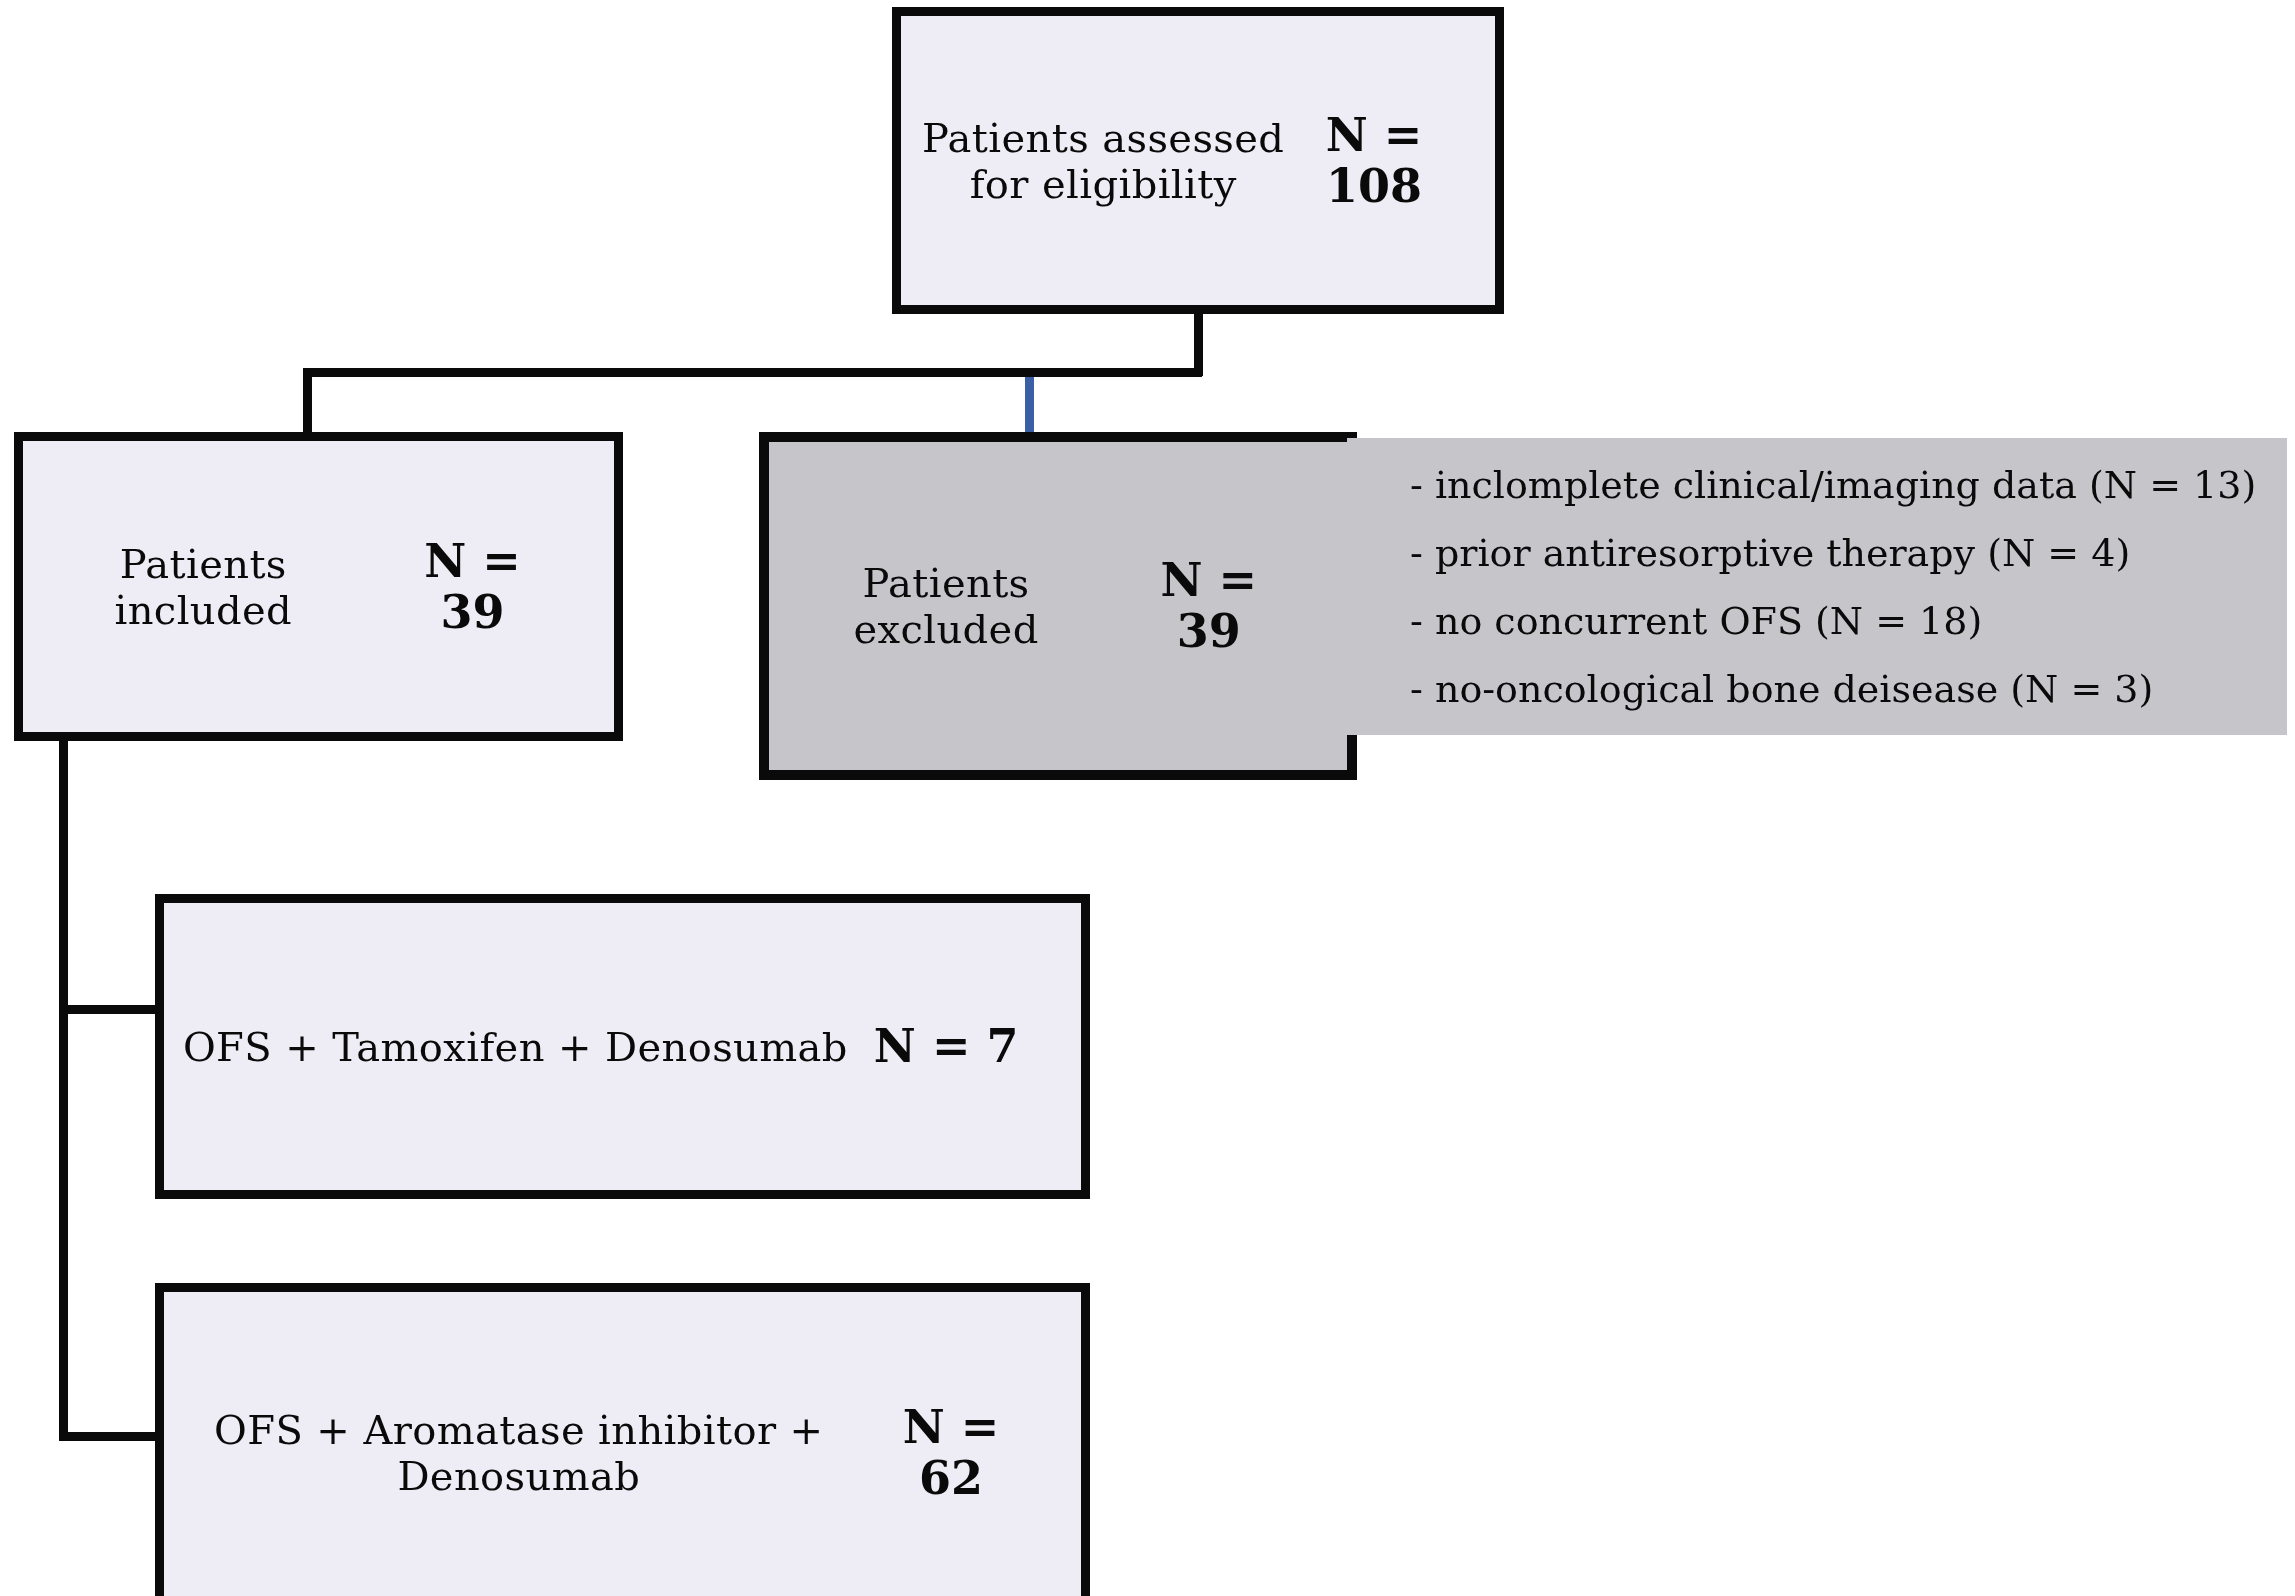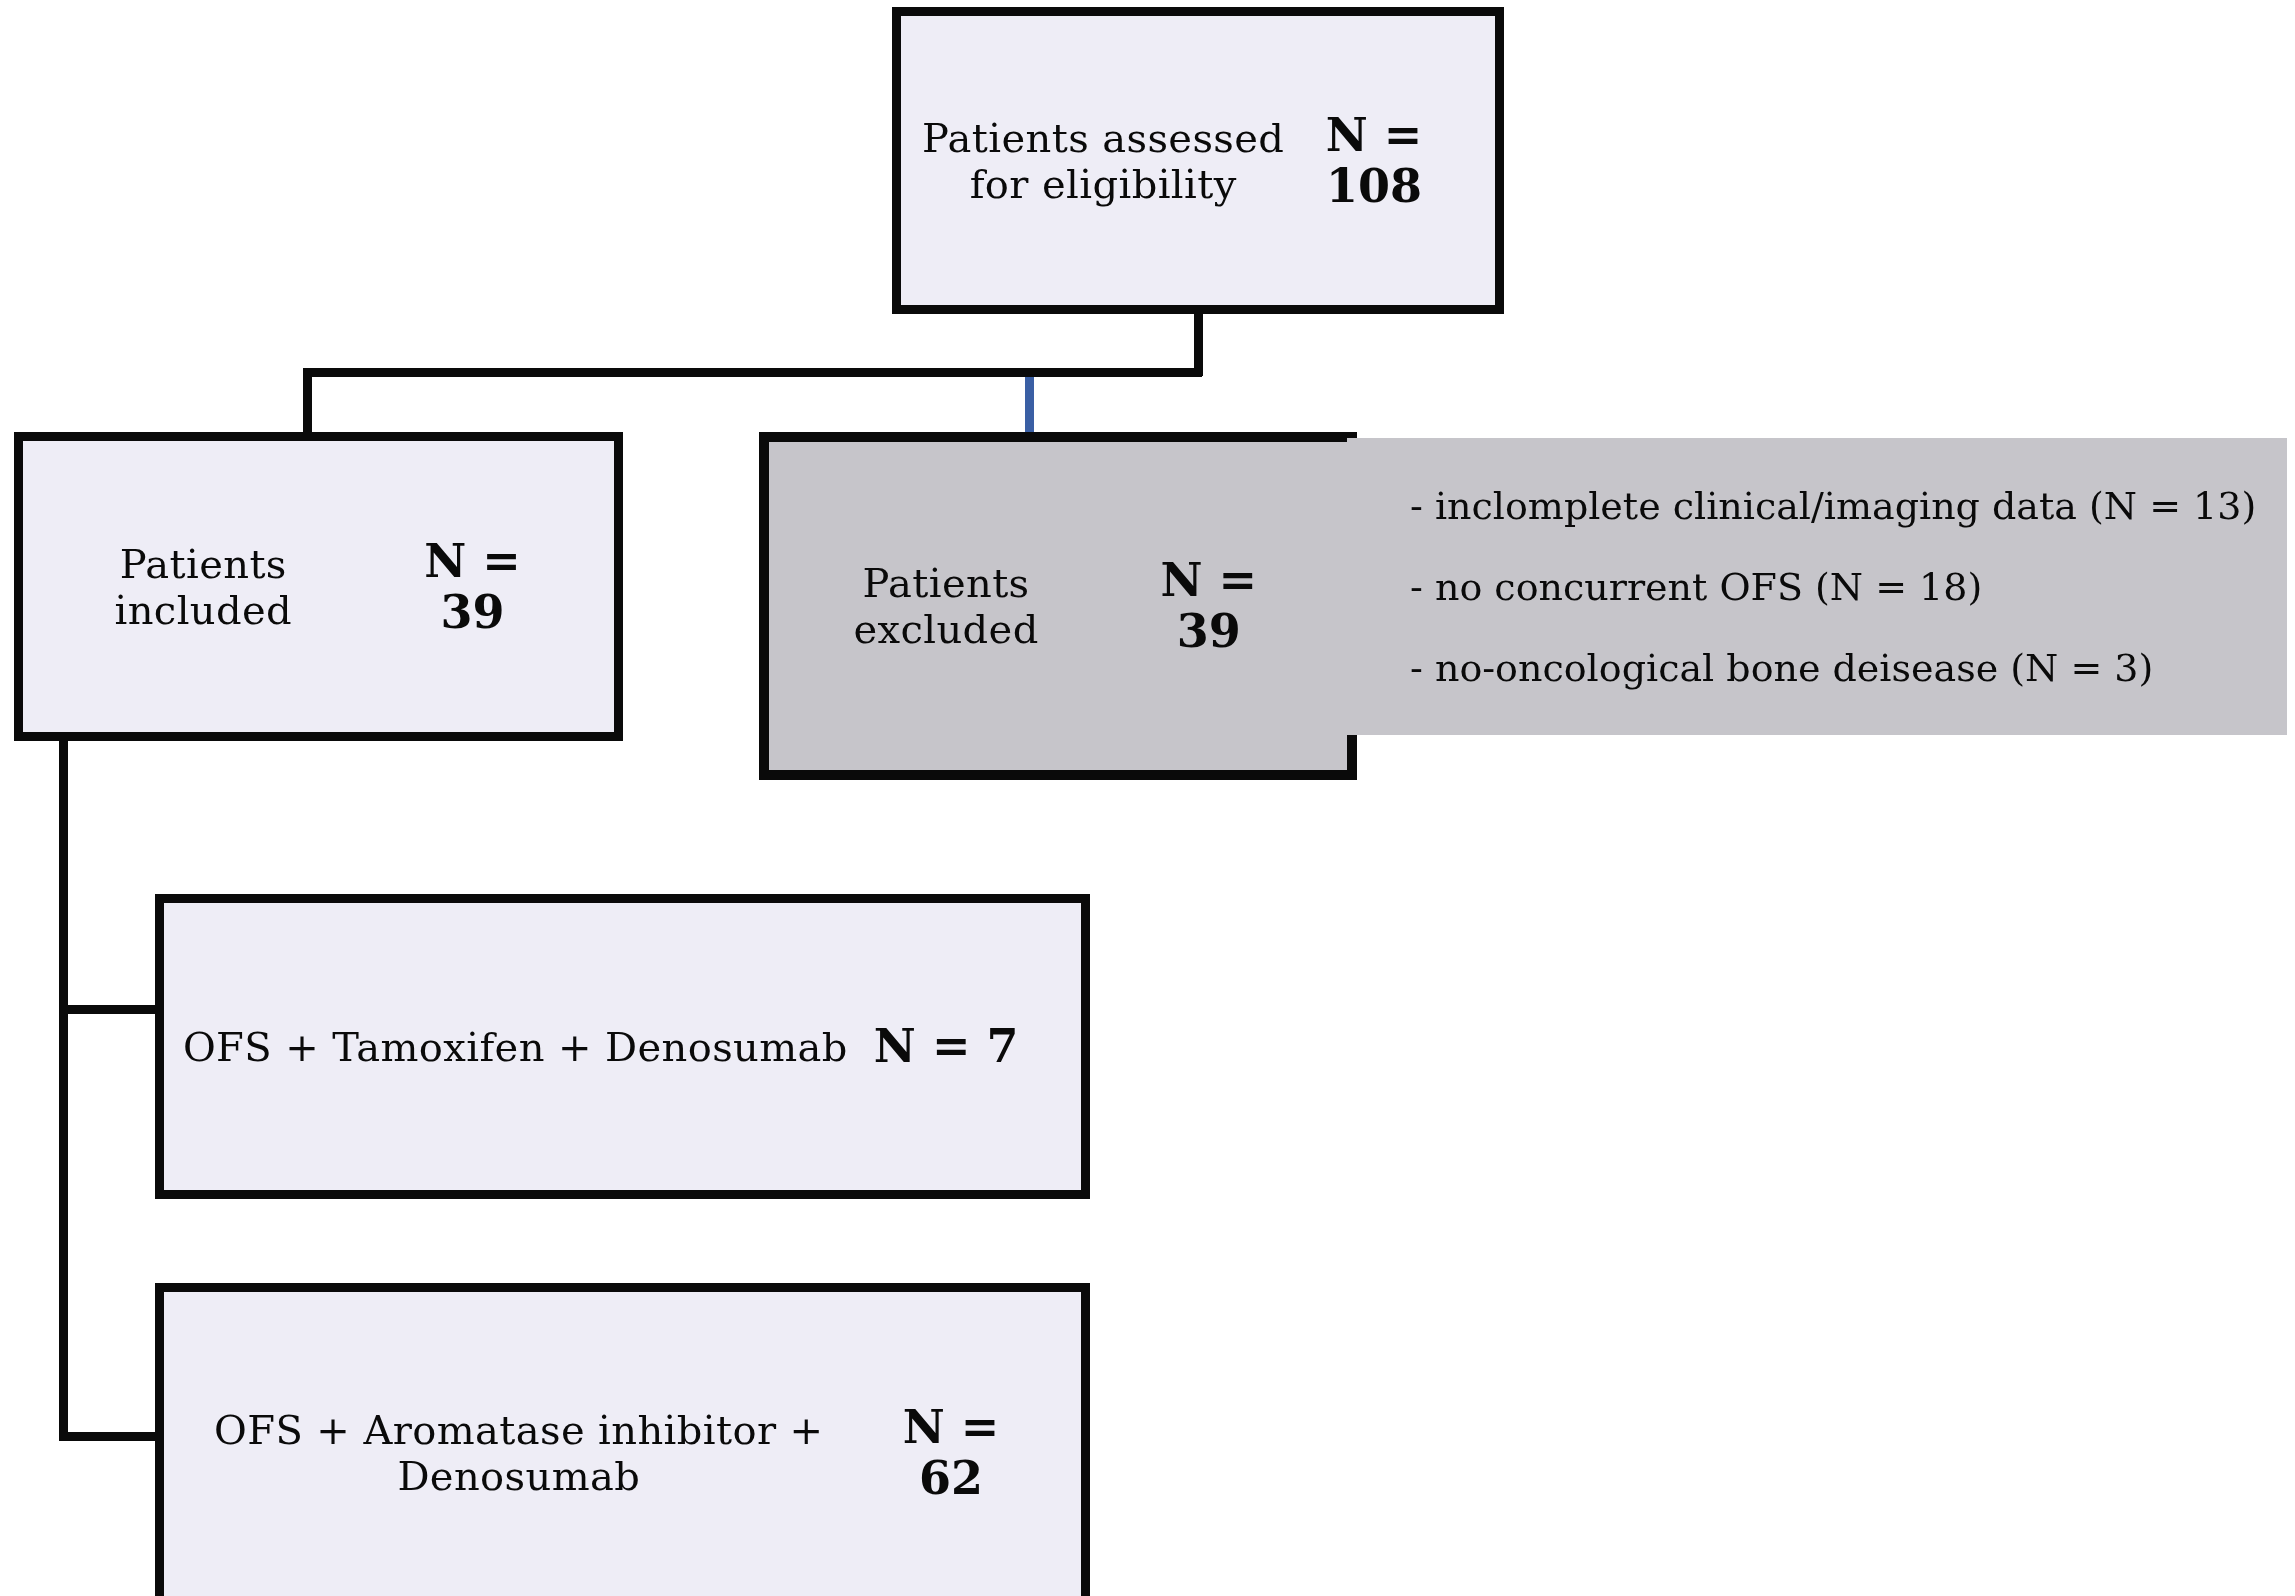--- a/index.html
+++ b/index.html
@@ -47,21 +47,21 @@
     line-height: 1.1;
   }
   .reasons-box {
     position: absolute;
     box-sizing: border-box;
     background: #c6c5ca;
     display: flex;
     flex-direction: column;
     justify-content: center;
     align-items: flex-start;
-    gap: 43px;
+    gap: 30px;
     padding-left: 63px;
     padding-right: 8.7px;
   }
   .reason-item {
     font-size: 38px;
     line-height: 1.0;
     white-space: nowrap;
   }
   .line {
     position: absolute;
@@ -95,20 +95,21 @@
     <div class="node-count">N = 39</div>
   </div>
 
   <div class="flow-box box-gray" style="left:759px; top:432px; width:598px; height:348px;">
     <div class="node-label">Patients excluded</div>
     <div class="node-count">N = 39</div>
   </div>
 
   <div class="reasons-box" style="left:1347px; top:438px; width:940px; height:297px;">
     <div class="reason-item">- inclomplete clinical/imaging data (N = 13)</div>
+    <div class="reason-item">- prior antiresorptive therapy (N = 4)</div>
     <div class="reason-item">- no concurrent OFS (N = 18)</div>
     <div class="reason-item">- no-oncological bone deisease (N = 3)</div>
   </div>
 
   <div class="flow-box box-light" style="left:155px; top:894px; width:935px; height:305px;">
     <div class="node-label">OFS + Tamoxifen + Denosumab</div>
     <div class="node-count">N = 7</div>
   </div>
 
   <div class="flow-box box-light" style="left:155px; top:1283px; width:935px; height:339px;">

